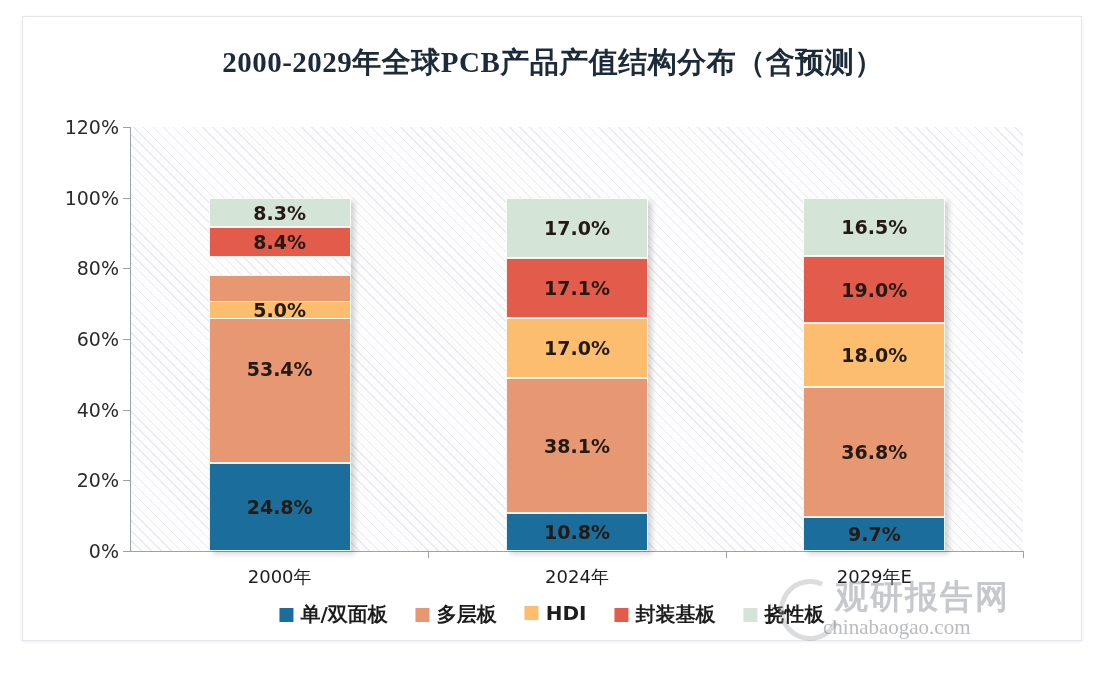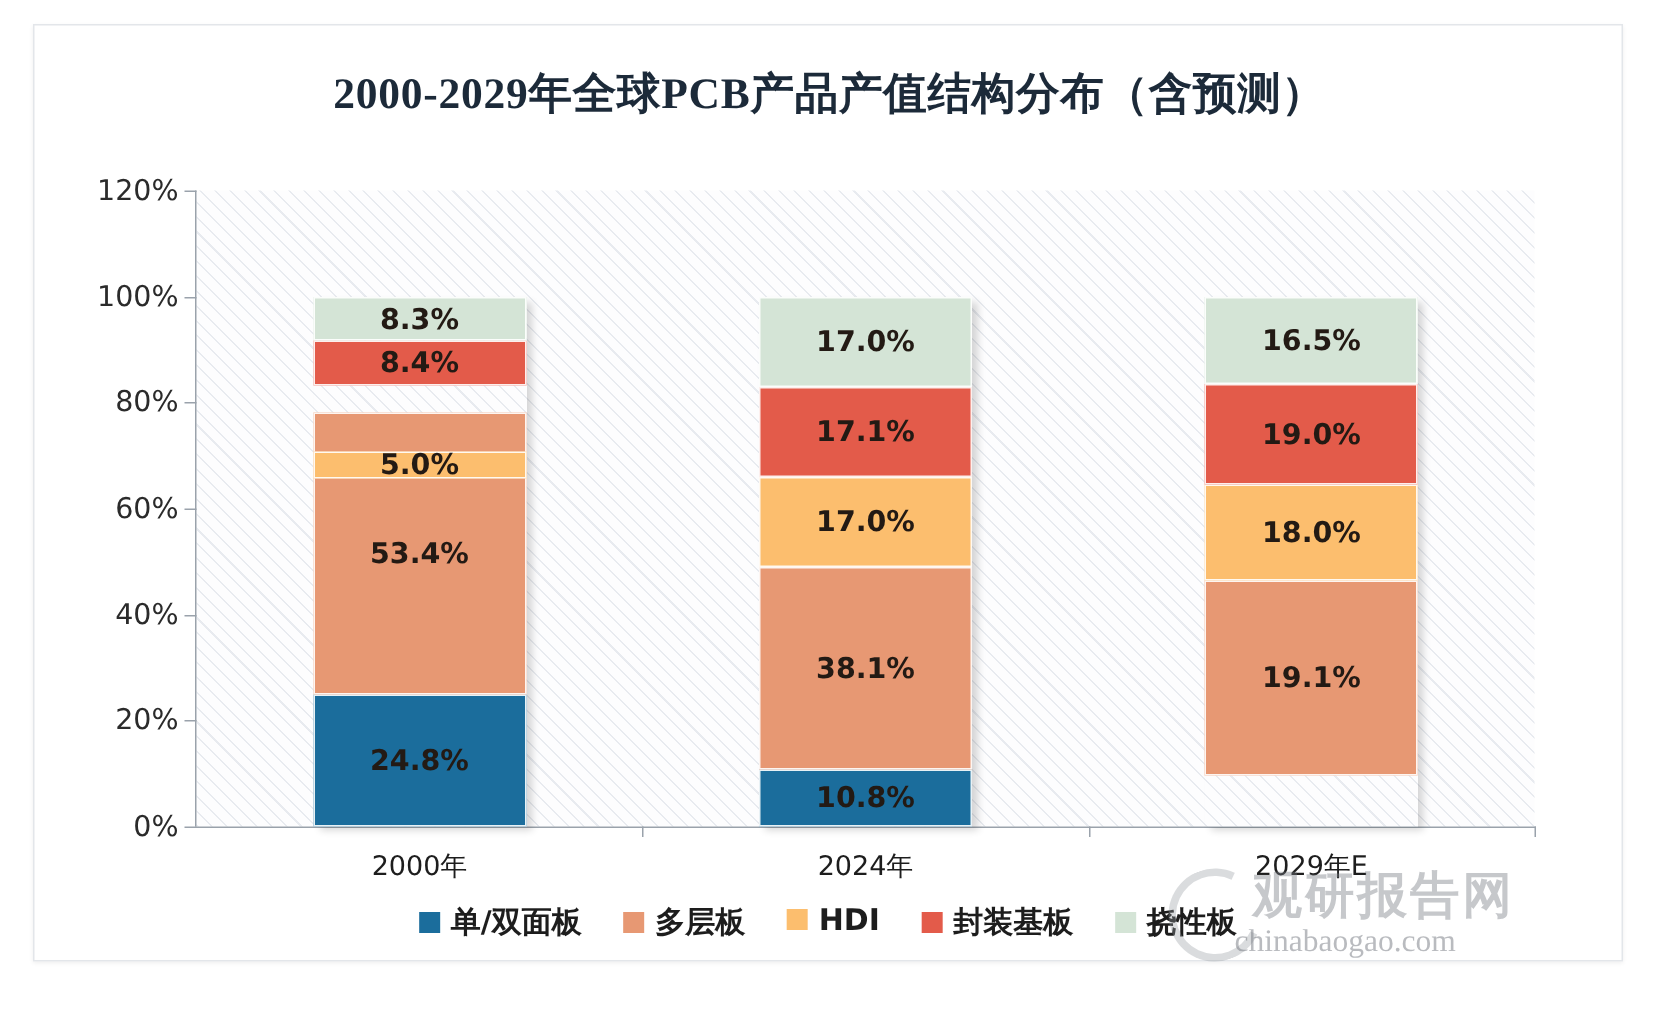--- a/index.html
+++ b/index.html
@@ -303,22 +303,25 @@
             <span class="seg-label">17.0%</span>
           </div>
           <div class="bar-seg" style="top: 60.0667px; height: 60.42px; background: rgb(227, 91, 74);">
             <span class="seg-label">17.1%</span>
           </div>
           <div class="bar-seg" style="top: 0px; height: 60.0667px; background: rgb(212, 228, 214);">
             <span class="seg-label">17.0%</span>
           </div>
         </div>
         <div class="bar-stack" style="left: 780.333px; top: 180.667px; width: 142px; height: 353.333px;">
+          <div class="bar-seg" style="top: 319.06px; height: 34.2733px; background: rgb(27, 109, 156);">
+            <span class="seg-label">9.7%</span>
+          </div>
           <div class="bar-seg" style="top: 189.033px; height: 130.027px; background: rgb(231, 152, 115);">
-            <span class="seg-label">19.1%</span>
+            <span class="seg-label">36.8%</span>
           </div>
           <div class="bar-seg" style="top: 125.433px; height: 63.6px; background: rgb(252, 190, 110);">
             <span class="seg-label">18.0%</span>
           </div>
           <div class="bar-seg" style="top: 58.3px; height: 67.1333px; background: rgb(227, 91, 74); justify-content: center;">
             <span class="seg-label">19.0%</span>
           </div>
           <div class="bar-seg" style="top: 0px; height: 58.3px; background: rgb(212, 228, 214);">
             <span class="seg-label">16.5%</span>
           </div>

